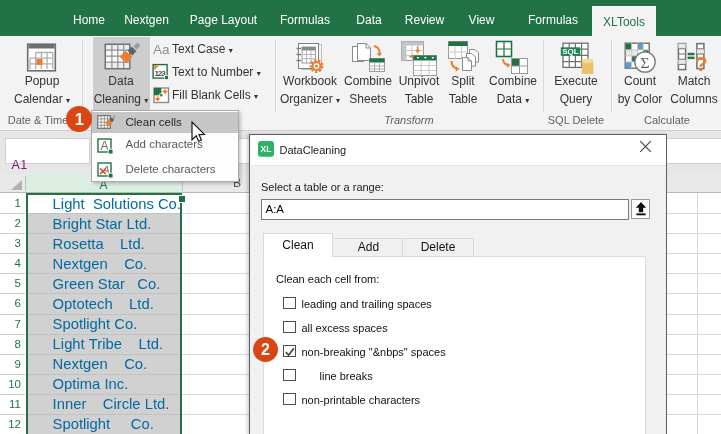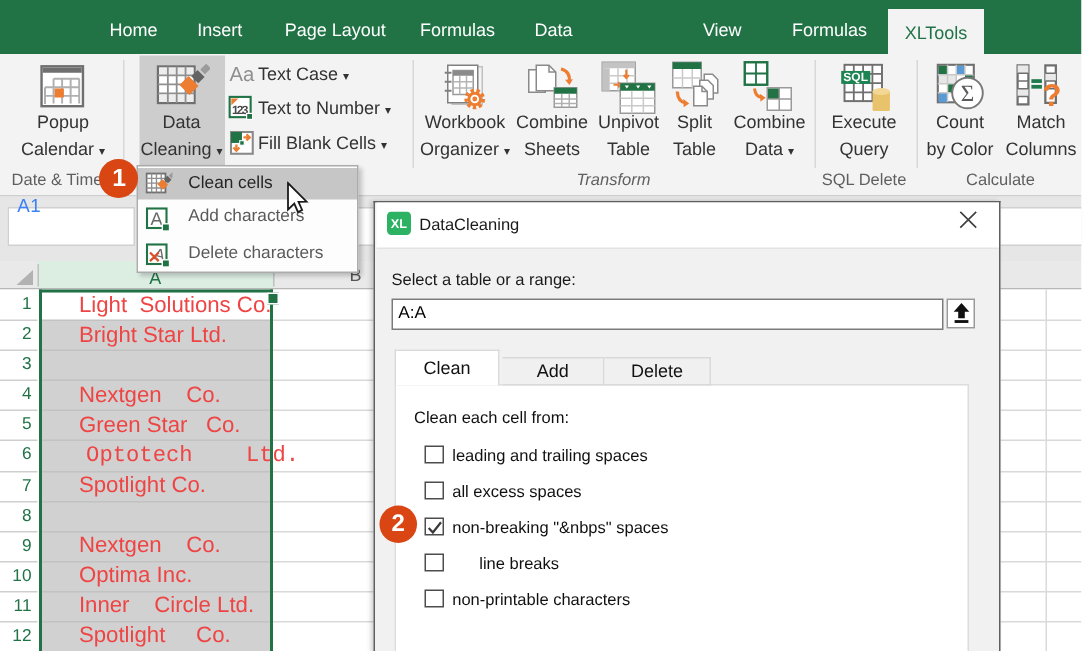--- a/index.html
+++ b/index.html
@@ -2,33 +2,33 @@
 <html><head><meta charset="utf-8">
 <style>
   html,body{margin:0;padding:0;}
   #root{position:relative;width:721px;height:434px;overflow:hidden;background:#fff;
     font-family:"Liberation Sans",sans-serif; -webkit-font-smoothing:antialiased;}
   .abs{position:absolute;}
   .tab{position:absolute;top:0;height:36px;line-height:40px;color:#fff;font-size:12px;text-align:center;}
   .biglbl{position:absolute;width:80px;text-align:center;font-size:12px;color:#333;line-height:17.5px;}
   .grplbl{position:absolute;top:114px;font-size:11px;color:#5f5f5f;text-align:center;}
   .sep{position:absolute;top:40px;height:72px;width:1px;background:#d8d8d8;}
-  .rowtxt{position:absolute;left:27.5px;width:152px;height:20px;font-size:14.8px;color:#ef4444;
+  .rowtxt{position:absolute;left:27.5px;width:152px;height:20px;font-size:14.8px;color:#0369a1;
     white-space:pre;line-height:20px;padding-left:21px;box-sizing:border-box;}
   .rownum{position:absolute;left:0;width:21px;text-align:right;font-size:11.5px;color:#217346;height:20px;line-height:20px;}
   .chk{position:absolute;width:10.5px;height:10.5px;border:1.2px solid #4d4d4d;background:#fff;}
   .chklbl{position:absolute;font-size:11px;color:#111;line-height:14px;}
   .badge{position:absolute;background:#d94513;border-radius:50%;color:#fff;text-align:center;font-weight:bold;}
 </style></head>
 <body>
 <div id="root">
 
 <div class="abs" style="left:0;top:131px;width:721px;height:43px;background:#e6e6e6;"></div>
 <div class="abs" style="left:5px;top:138px;width:85px;height:26px;background:#fff;border:1px solid #d0d0d0;box-sizing:border-box;"></div>
-<div class="abs" style="left:11.5px;top:124px;width:60px;height:30px;line-height:27px;font-size:12.5px;letter-spacing:0.3px;color:#3b82f6;">A1</div>
+<div class="abs" style="left:11.5px;top:152px;width:60px;height:30px;line-height:27px;font-size:12.5px;letter-spacing:0.3px;color:#701a75;">A1</div>
 <div class="abs" style="left:97px;top:138px;width:624px;height:26px;background:#fff;border-top:1px solid #d0d0d0;border-bottom:1px solid #d0d0d0;box-sizing:border-box;"></div>
 
 <div class="abs" style="left:0;top:174px;width:721px;height:19px;background:#e9e9e9;border-bottom:1px solid #b7b7b7;box-sizing:border-box;"></div>
 <div class="abs" style="left:25px;top:174px;width:157px;height:18px;background:#dcede2;"></div>
 <div class="abs" style="left:25px;top:174px;width:157px;height:18px;text-align:center;line-height:23px;font-size:12px;color:#217346;">A</div>
 <div class="abs" style="left:182px;top:174px;width:110px;height:18px;text-align:center;line-height:19px;font-size:12px;color:#555;">B</div>
 <div class="abs" style="left:24.5px;top:176px;width:1px;height:15px;background:#c0c0c0;"></div>
 <div class="abs" style="left:181.5px;top:176px;width:1px;height:15px;background:#c0c0c0;"></div>
 <div class="abs" style="left:0;top:180px;width:0;height:0;border-left:11px solid transparent;border-bottom:10px solid #b2b2b2;margin-left:11px;"></div>
 
@@ -36,24 +36,25 @@
 
 <div class="abs" style="left:27px;top:195px;width:153px;height:239px;background:#d1d1d1;"></div>
 <div class="abs" style="left:27px;top:195px;width:153px;height:18.5px;background:#ffffff;"></div>
 
 <div class="abs" style="left:25.5px;top:193px;width:156.5px;height:241px;border:2px solid #217346;border-bottom:none;box-sizing:border-box;"></div>
 <div class="abs" style="left:177.5px;top:194.5px;width:6.5px;height:6.5px;background:#217346;border:1px solid #fff;"></div>
 
 <div class="abs" style="left:0;top:0;width:721px;height:36px;background:#217346;"></div>
 <div class="tab" style="left:9px;width:40px;margin-top:43px;">File</div>
 <div class="tab" style="left:66px;width:46px;">Home</div>
-<div class="tab" style="left:124px;width:45px;">Insert</div>
+<div class="tab" style="left:124px;width:45px;">Nextgen</div>
 <div class="tab" style="left:185px;width:77px;">Page Layout</div>
 <div class="tab" style="left:276px;width:58px;">Formulas</div>
 <div class="tab" style="left:348px;width:42px;">Data</div>
+<div class="tab" style="left:402px;width:45px;">Review</div>
 <div class="tab" style="left:459px;width:45px;">View</div>
 <div class="tab" style="left:518px;width:70px;">Formulas</div>
 <div class="abs" style="left:592px;top:6px;width:64px;height:30px;background:#f3f3f3;"></div>
 <div class="tab" style="left:592px;top:6px;width:64px;height:30px;line-height:32px;color:#217346;">XLTools</div>
 
 <div class="abs" style="left:0;top:36px;width:721px;height:94px;background:#f3f3f3;border-bottom:1px solid #cfcfcf;box-sizing:content-box;"></div>
 <div class="sep" style="left:82px;"></div>
 <div class="sep" style="left:275px;"></div>
 <div class="sep" style="left:543px;"></div>
 <div class="sep" style="left:611px;"></div>
@@ -226,49 +227,51 @@
 <div class="abs" style="left:27.5px;top:213.1px;width:152.5px;height:1px;background:#c2c2c2;"></div>
 <div class="abs" style="left:182px;top:213.1px;width:67px;height:1px;background:#d9d9d9;"></div>
 <div class="abs" style="left:667px;top:213.1px;width:54px;height:1px;background:#d9d9d9;"></div>
 <div class="rownum" style="top:213.1px;">2</div>
 <div class="rowtxt" style="top:213.6px;">&nbsp;Bright&nbsp;Star&nbsp;Ltd.</div>
 <div class="abs" style="left:0;top:233.2px;width:25px;height:1px;background:#cfcfcf;"></div>
 <div class="abs" style="left:27.5px;top:233.2px;width:152.5px;height:1px;background:#c2c2c2;"></div>
 <div class="abs" style="left:182px;top:233.2px;width:67px;height:1px;background:#d9d9d9;"></div>
 <div class="abs" style="left:667px;top:233.2px;width:54px;height:1px;background:#d9d9d9;"></div>
 <div class="rownum" style="top:233.2px;">3</div>
+<div class="rowtxt" style="top:233.7px;">&nbsp;Rosetta&nbsp;&nbsp;&nbsp;&nbsp;Ltd.</div>
 <div class="abs" style="left:0;top:253.2px;width:25px;height:1px;background:#cfcfcf;"></div>
 <div class="abs" style="left:27.5px;top:253.2px;width:152.5px;height:1px;background:#c2c2c2;"></div>
 <div class="abs" style="left:182px;top:253.2px;width:67px;height:1px;background:#d9d9d9;"></div>
 <div class="abs" style="left:667px;top:253.2px;width:54px;height:1px;background:#d9d9d9;"></div>
 <div class="rownum" style="top:253.2px;">4</div>
 <div class="rowtxt" style="top:253.7px;">&nbsp;Nextgen&nbsp;&nbsp;&nbsp;&nbsp;Co.</div>
 <div class="abs" style="left:0;top:273.3px;width:25px;height:1px;background:#cfcfcf;"></div>
 <div class="abs" style="left:27.5px;top:273.3px;width:152.5px;height:1px;background:#c2c2c2;"></div>
 <div class="abs" style="left:182px;top:273.3px;width:67px;height:1px;background:#d9d9d9;"></div>
 <div class="abs" style="left:667px;top:273.3px;width:54px;height:1px;background:#d9d9d9;"></div>
 <div class="rownum" style="top:273.3px;">5</div>
 <div class="rowtxt" style="top:273.8px;">&nbsp;Green&nbsp;Star&nbsp;&nbsp;&nbsp;Co.</div>
 <div class="abs" style="left:0;top:293.4px;width:25px;height:1px;background:#cfcfcf;"></div>
 <div class="abs" style="left:27.5px;top:293.4px;width:152.5px;height:1px;background:#c2c2c2;"></div>
 <div class="abs" style="left:182px;top:293.4px;width:67px;height:1px;background:#d9d9d9;"></div>
 <div class="abs" style="left:667px;top:293.4px;width:54px;height:1px;background:#d9d9d9;"></div>
 <div class="rownum" style="top:293.4px;">6</div>
-<div class="rowtxt" style="top:293.9px;font-family:Liberation Mono, monospace;">&nbsp;Optotech&nbsp;&nbsp;&nbsp;&nbsp;Ltd.</div>
+<div class="rowtxt" style="top:293.9px;">&nbsp;Optotech&nbsp;&nbsp;&nbsp;&nbsp;Ltd.</div>
 <div class="abs" style="left:0;top:313.5px;width:25px;height:1px;background:#cfcfcf;"></div>
 <div class="abs" style="left:27.5px;top:313.5px;width:152.5px;height:1px;background:#c2c2c2;"></div>
 <div class="abs" style="left:182px;top:313.5px;width:67px;height:1px;background:#d9d9d9;"></div>
 <div class="abs" style="left:667px;top:313.5px;width:54px;height:1px;background:#d9d9d9;"></div>
 <div class="rownum" style="top:313.5px;">7</div>
 <div class="rowtxt" style="top:314.0px;">&nbsp;Spotlight&nbsp;Co.</div>
 <div class="abs" style="left:0;top:333.6px;width:25px;height:1px;background:#cfcfcf;"></div>
 <div class="abs" style="left:27.5px;top:333.6px;width:152.5px;height:1px;background:#c2c2c2;"></div>
 <div class="abs" style="left:182px;top:333.6px;width:67px;height:1px;background:#d9d9d9;"></div>
 <div class="abs" style="left:667px;top:333.6px;width:54px;height:1px;background:#d9d9d9;"></div>
 <div class="rownum" style="top:333.6px;">8</div>
+<div class="rowtxt" style="top:334.1px;">&nbsp;Light&nbsp;Tribe&nbsp;&nbsp;&nbsp;&nbsp;Ltd.</div>
 <div class="abs" style="left:0;top:353.6px;width:25px;height:1px;background:#cfcfcf;"></div>
 <div class="abs" style="left:27.5px;top:353.6px;width:152.5px;height:1px;background:#c2c2c2;"></div>
 <div class="abs" style="left:182px;top:353.6px;width:67px;height:1px;background:#d9d9d9;"></div>
 <div class="abs" style="left:667px;top:353.6px;width:54px;height:1px;background:#d9d9d9;"></div>
 <div class="rownum" style="top:353.6px;">9</div>
 <div class="rowtxt" style="top:354.1px;">&nbsp;Nextgen&nbsp;&nbsp;&nbsp;&nbsp;Co.</div>
 <div class="abs" style="left:0;top:373.7px;width:25px;height:1px;background:#cfcfcf;"></div>
 <div class="abs" style="left:27.5px;top:373.7px;width:152.5px;height:1px;background:#c2c2c2;"></div>
 <div class="abs" style="left:182px;top:373.7px;width:67px;height:1px;background:#d9d9d9;"></div>
 <div class="abs" style="left:667px;top:373.7px;width:54px;height:1px;background:#d9d9d9;"></div>

